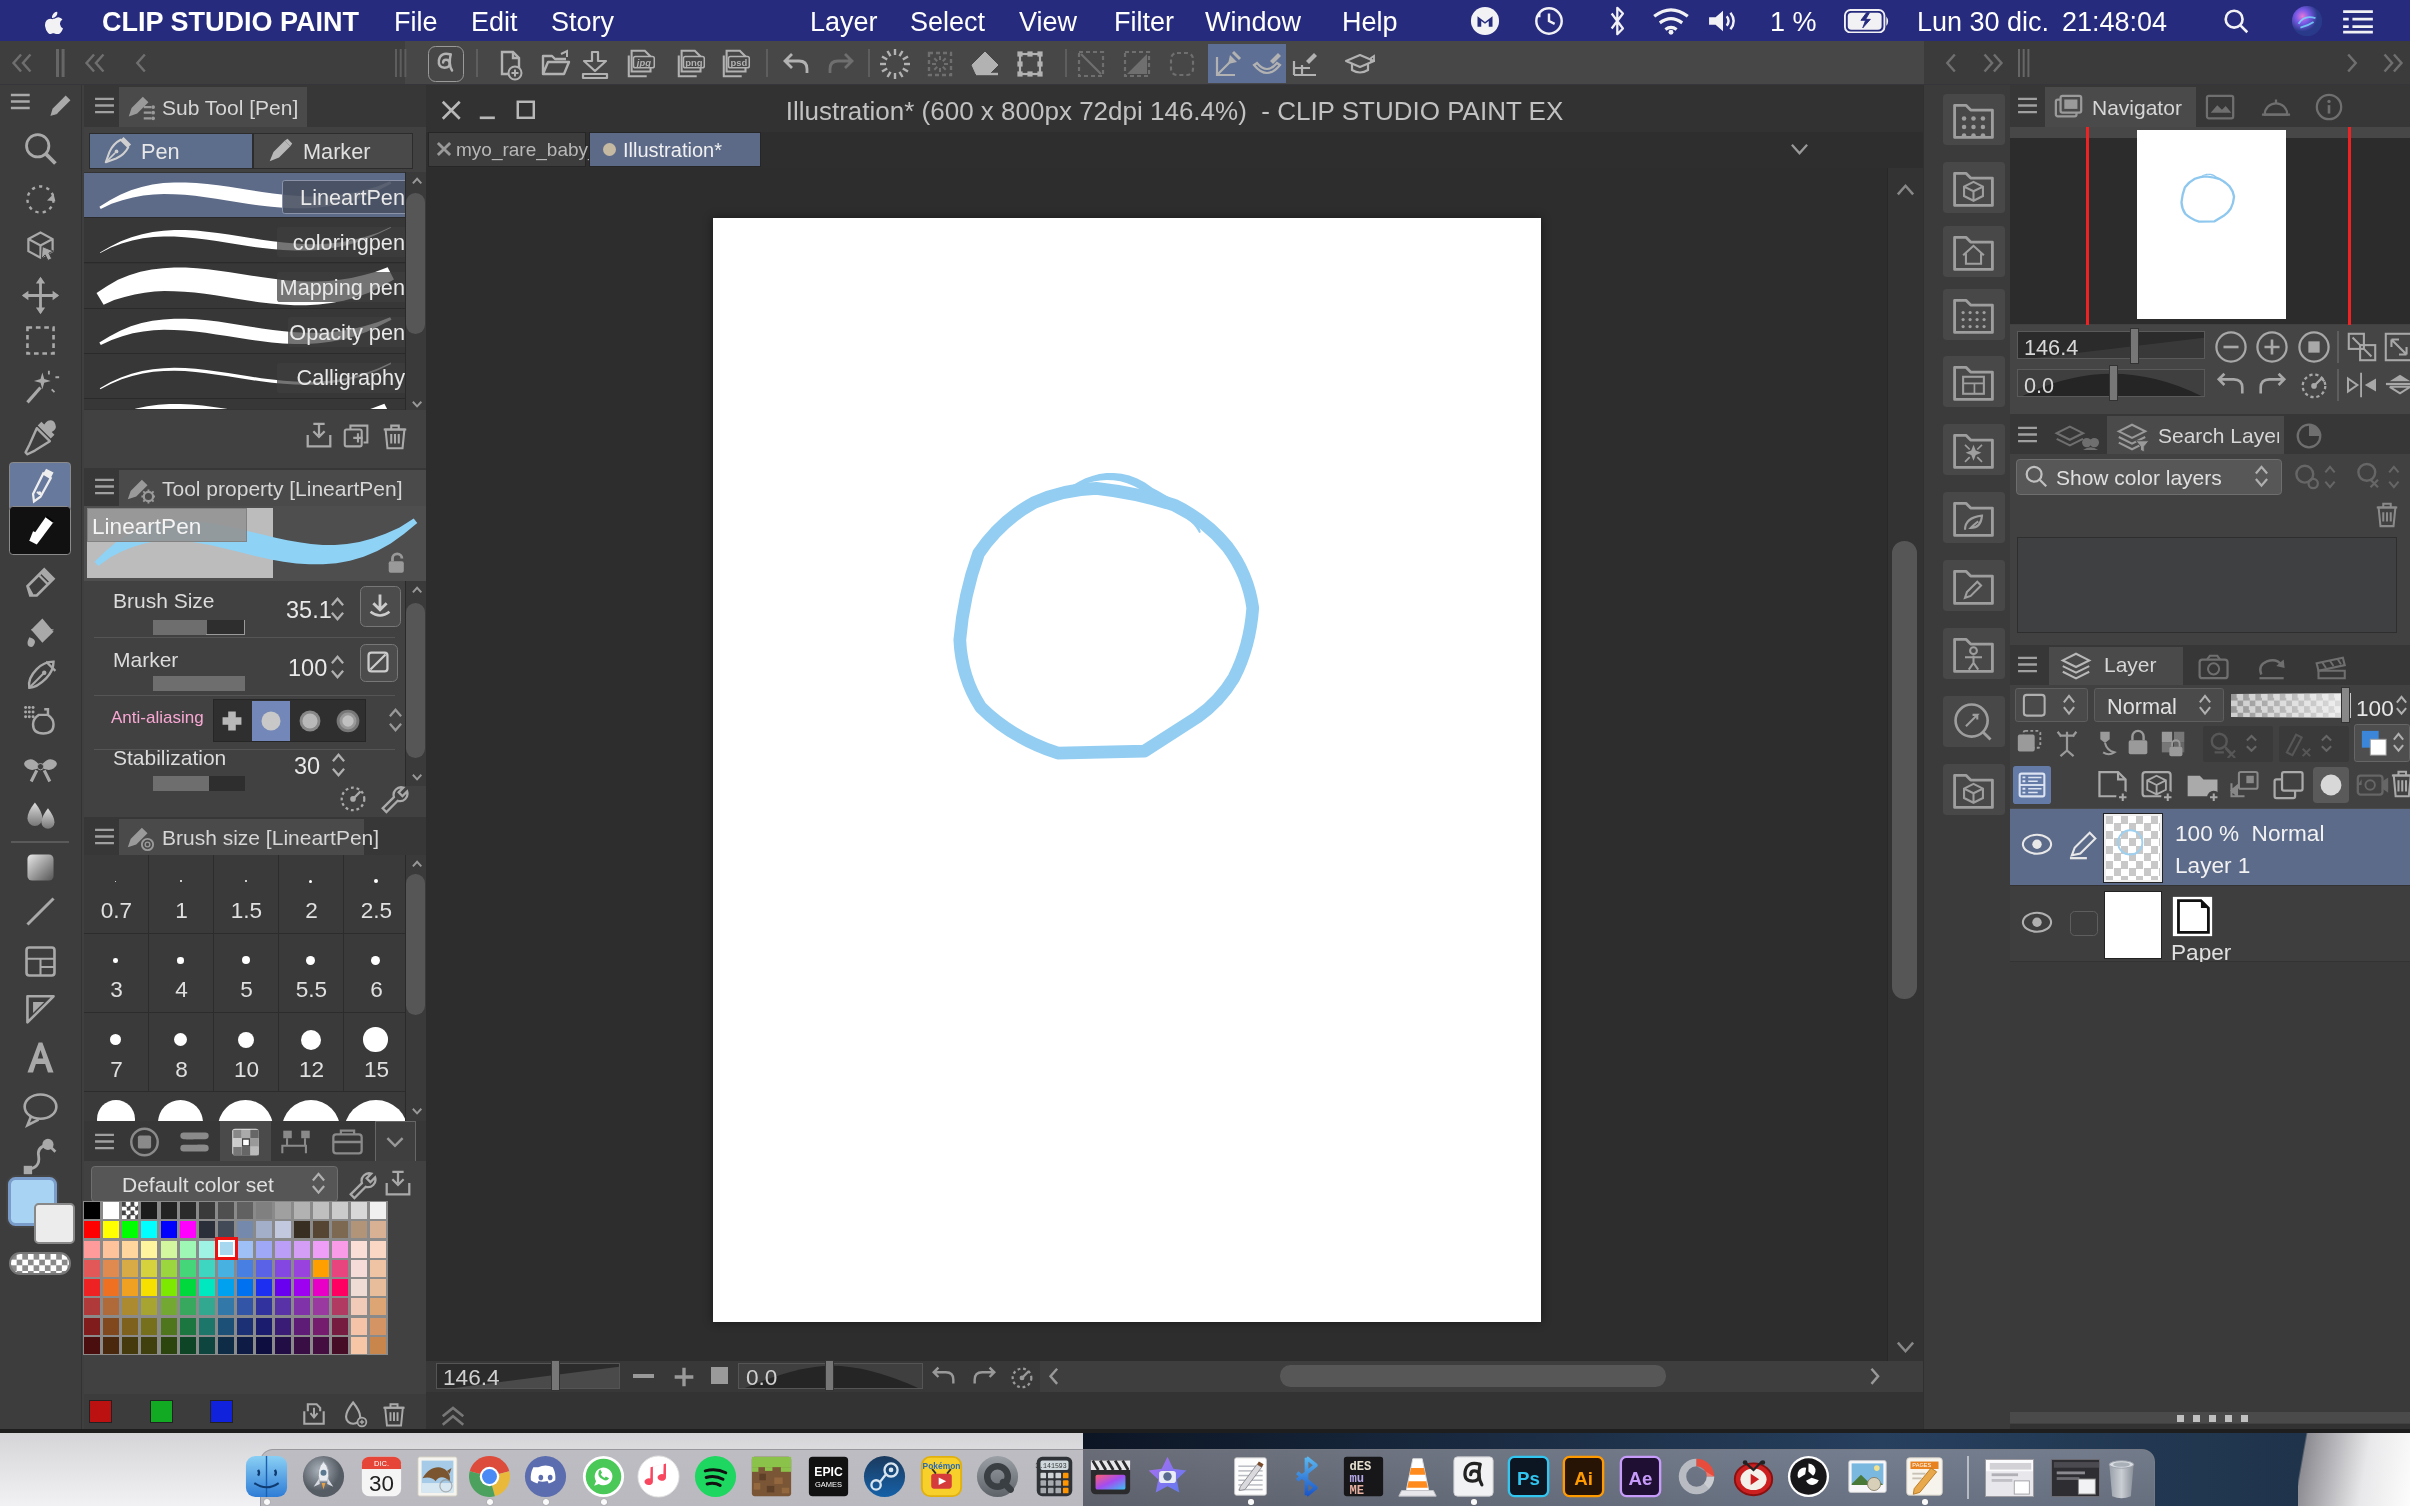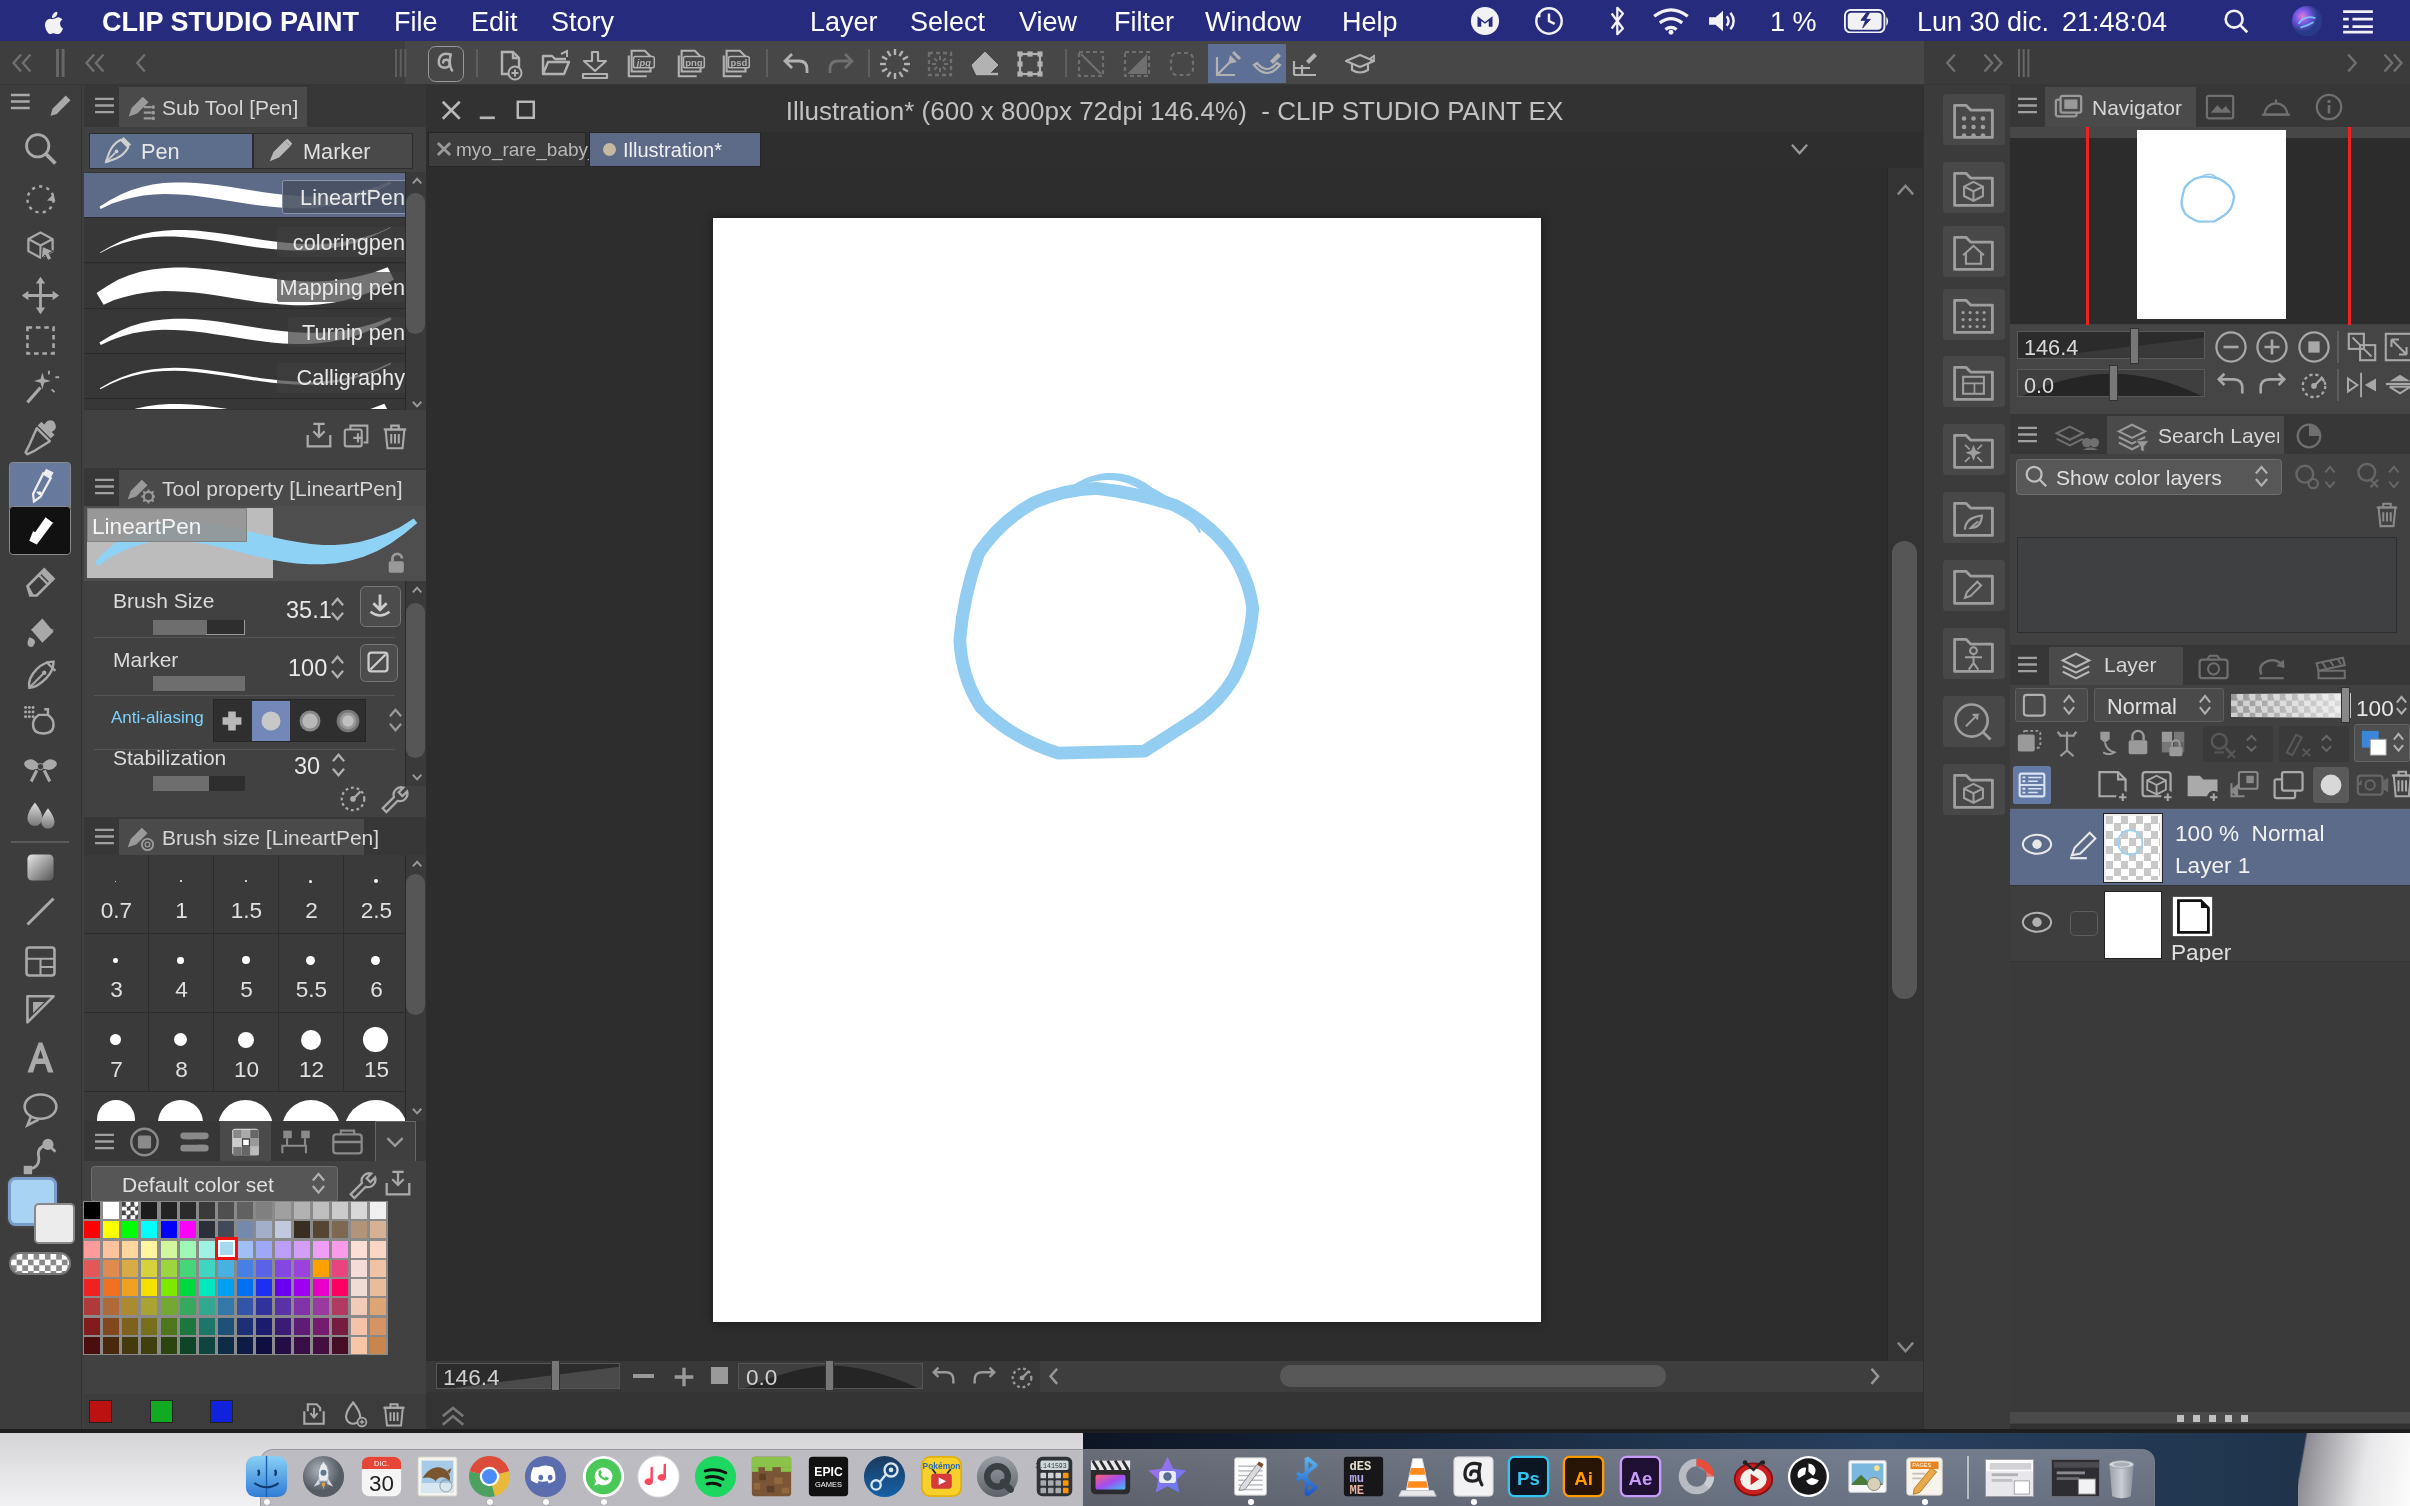--- a/index.html
+++ b/index.html
@@ -870,21 +870,21 @@
   </div>
 <div style="left:277px;top:272px;width:130px;height:30px;background:rgba(62,62,62,0.72);border-radius:2.8px;"></div>
 <div class="abs" style="left:0px;top:275px;font-size:21.7px;color:#e8e8e8;font-weight:400;white-space:nowrap;letter-spacing:0;left:auto;right:2006px;">Mapping pen</div>
 <div style="left:84px;top:309px;width:324px;height:45px;background:#373737;border-bottom:0.9px solid #2a2a2a;"></div>
 <div style="left:89px;top:311px;width:311px;height:41px;">
     <svg width="311" height="41" viewBox="0 0 330 44" style="position:absolute;">
       <path d="M 10.8 36.5 L 22.4 31.0 L 33.9 27.0 L 45.2 24.0 L 56.4 22.0 L 67.5 20.7 L 78.6 20.2 L 89.7 20.3 L 100.8 20.9 L 112.0 22.0 L 123.3 23.4 L 134.7 25.1 L 146.3 26.9 L 158.0 28.8 L 169.8 30.6 L 181.8 32.3 L 194.0 33.7 L 206.3 34.8 L 218.8 35.4 L 231.4 35.3 L 244.2 34.6 L 257.1 33.0 L 270.1 30.5 L 283.2 27.0 L 296.3 22.3 L 309.4 16.2 L 322.7 9.3 L 321.3 6.6 L 307.7 12.2 L 294.3 16.2 L 281.2 19.3 L 268.4 21.5 L 255.9 22.8 L 243.6 23.4 L 231.4 23.4 L 219.4 22.8 L 207.4 21.7 L 195.5 20.3 L 183.7 18.7 L 171.9 16.9 L 160.2 15.0 L 148.4 13.1 L 136.7 11.4 L 124.9 10.0 L 113.2 8.9 L 101.4 8.3 L 89.7 8.3 L 78.0 9.0 L 66.2 10.5 L 54.6 13.0 L 43.0 16.4 L 31.6 21.1 L 20.4 27.0 L 9.2 33.9 Z" fill="#fff"></path>
     </svg>
   </div>
 <div style="left:288px;top:317px;width:119px;height:30px;background:rgba(62,62,62,0.72);border-radius:2.8px;"></div>
-<div class="abs" style="left:0px;top:320px;font-size:21.7px;color:#e8e8e8;font-weight:400;white-space:nowrap;letter-spacing:0;left:auto;right:2006px;">Turnip pen</div>
+<div class="abs" style="left:0px;top:320px;font-size:21.7px;color:#e8e8e8;font-weight:400;white-space:nowrap;letter-spacing:0;left:auto;right:2006px;">Opacity pen</div>
 <div style="left:84px;top:354px;width:324px;height:45px;background:#373737;border-bottom:0.9px solid #2a2a2a;"></div>
 <div style="left:89px;top:356px;width:311px;height:41px;">
     <svg width="311" height="41" viewBox="0 0 330 44" style="position:absolute;">
       <path d="M 10.3 35.8 L 21.8 29.8 L 33.2 25.0 L 44.5 21.4 L 55.8 18.8 L 67.1 17.0 L 78.3 16.1 L 89.7 15.9 L 101.0 16.2 L 112.4 17.1 L 123.9 18.4 L 135.4 20.0 L 147.1 21.8 L 158.8 23.6 L 170.6 25.5 L 182.5 27.2 L 194.6 28.7 L 206.7 29.9 L 219.0 30.7 L 231.4 30.9 L 244.0 30.5 L 256.7 29.3 L 269.5 27.3 L 282.5 24.3 L 295.6 20.3 L 308.9 15.0 L 322.3 8.5 L 321.7 7.3 L 308.2 13.4 L 294.9 18.3 L 281.9 22.0 L 269.0 24.7 L 256.3 26.5 L 243.8 27.5 L 231.4 27.8 L 219.1 27.4 L 207.0 26.6 L 194.9 25.3 L 183.0 23.8 L 171.1 22.0 L 159.3 20.2 L 147.6 18.3 L 135.9 16.5 L 124.3 15.0 L 112.7 13.8 L 101.2 13.0 L 89.7 12.7 L 78.2 13.1 L 66.7 14.2 L 55.2 16.1 L 43.8 19.1 L 32.4 23.1 L 21.0 28.3 L 9.7 34.6 Z" fill="#fff"></path>
     </svg>
   </div>
 <div style="left:277px;top:363px;width:130px;height:30px;background:rgba(62,62,62,0.72);border-radius:2.8px;"></div>
 <div class="abs" style="left:0px;top:365px;font-size:21.7px;color:#e8e8e8;font-weight:400;white-space:nowrap;letter-spacing:0;left:auto;right:2006px;">Calligraphy</div>
 <div style="left:84px;top:399px;width:324px;height:10.4px;background:#373737;overflow:hidden;">
     <svg width="311" height="41" viewBox="0 0 330 44" style="position:absolute;">
@@ -981,21 +981,21 @@
       <path d="M2 19 L8 26 L14 19" fill="none" stroke="#b0b0b0" stroke-width="2.4"></path>
     </svg>
   </div>
 <div style="left:360px;top:644px;width:38px;height:38px;background:#4c4c4c;border:1.9px solid #777;border-radius:5.6px;">
     <svg width="34" height="34" viewBox="0 0 36 36" style="position:absolute;">
       <rect x="8" y="8" width="20" height="20" rx="3" fill="none" stroke="#ccc" stroke-width="2.4"></rect>
       <path d="M10 26 L26 10" stroke="#ccc" stroke-width="2.4"></path>
     </svg>
   </div>
 <div style="left:94px;top:695px;width:301px;height:0.9px;background:#555;"></div>
-<div class="abs" style="left:111px;top:708px;font-size:17px;color:#7dd3fc;font-weight:400;white-space:nowrap;letter-spacing:0;">Anti-aliasing</div>
+<div class="abs" style="left:111px;top:708px;font-size:17px;color:#f9a8d4;font-weight:400;white-space:nowrap;letter-spacing:0;">Anti-aliasing</div>
 <div style="left:213px;top:699px;width:153px;height:43px;background:#2f2f2f;border:0.9px solid #262626;"></div>
 <div style="left:215px;top:701px;width:34px;height:40px;">
     <svg width="34" height="40" viewBox="0 0 36 42" style="position:absolute;">
       <path d="M14 8 h8 v6 h6 v8 h-6 v6 h-8 v-6 h-6 v-8 h6z" fill="#b8b8b8" transform="translate(0 3)"></path>
     </svg>
   </div>
 <div style="left:252px;top:701px;width:38px;height:40px;background:#7388b8;">
     <svg width="38" height="40" viewBox="0 0 40 42" style="position:absolute;">
       <circle cx="20" cy="21" r="10" fill="#c8c8c8"></circle>
     </svg>

